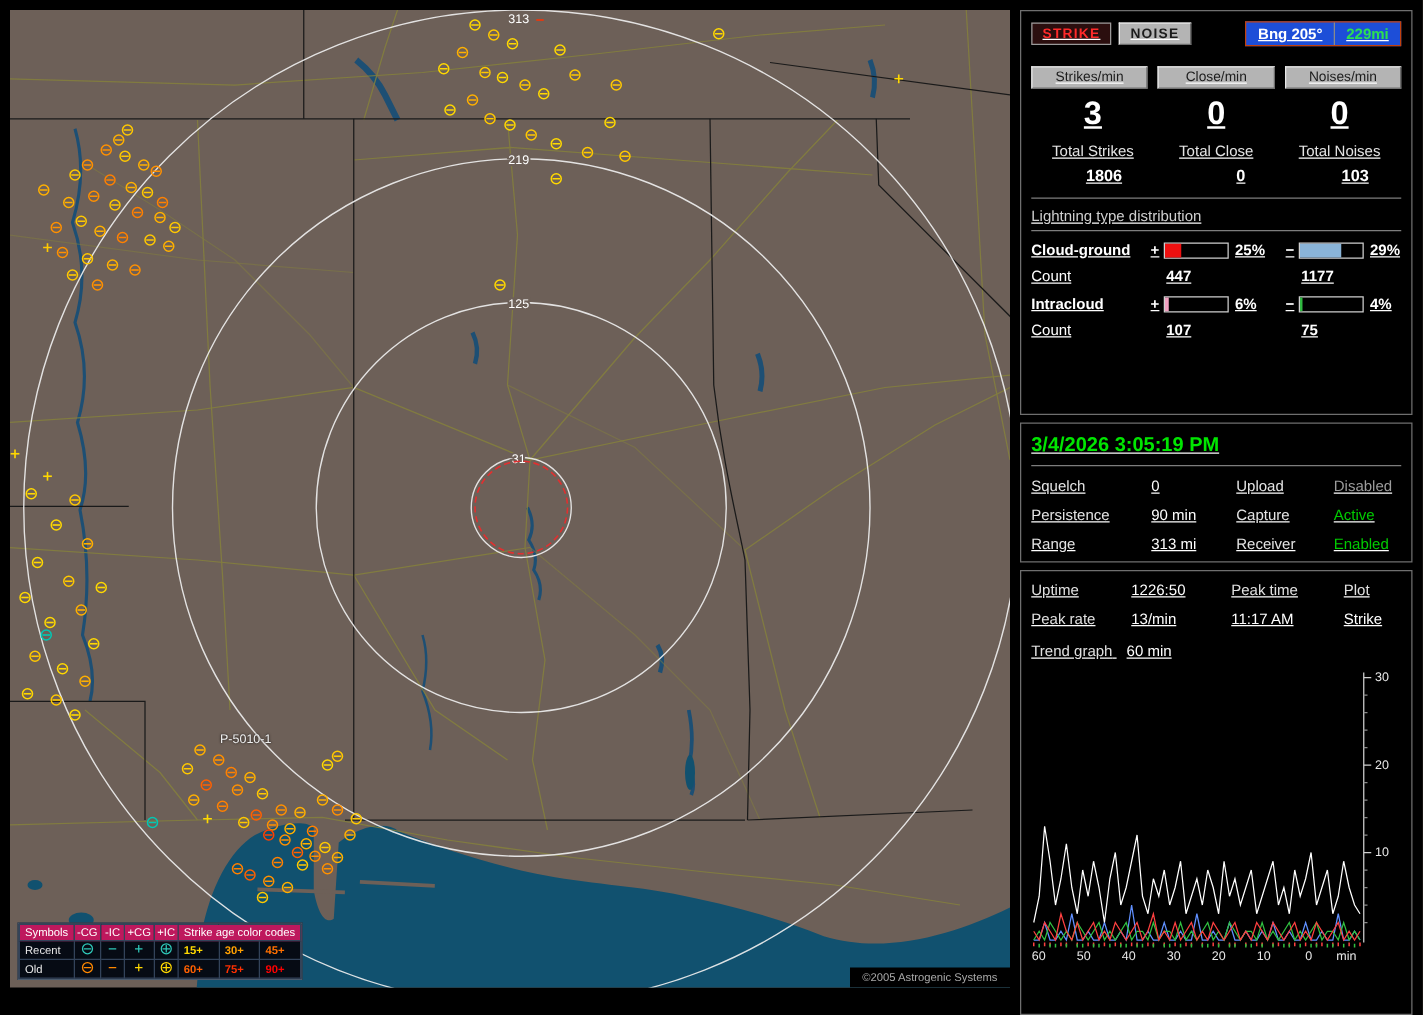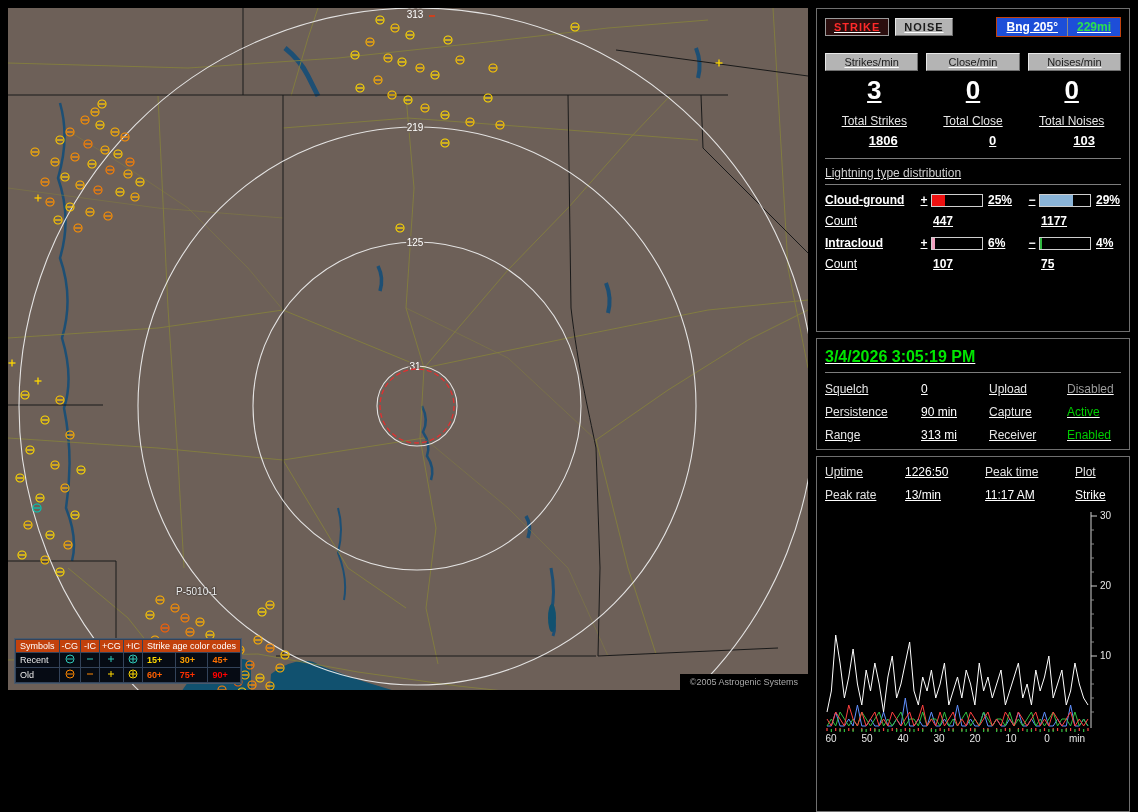--- a/index.html
+++ b/index.html
@@ -1,28 +1,28 @@
 <!DOCTYPE html>
 <html><head>
 <meta charset="utf-8">
 <style>
   html,body{margin:0;padding:0;background:#000;}
   .app{position:relative;width:1138px;height:812px;background:#000;overflow:hidden;
        font-family:"Liberation Sans","DejaVu Sans",sans-serif;color:#fff;}
   
-  .map{position:absolute;left:8px;top:8px;width:800px;height:682px;background:#6d6058;overflow:hidden;}
+  .map{position:absolute;left:8px;top:8px;width:800px;height:782px;background:#6d6058;overflow:hidden;}
   .map svg.geo{position:absolute;left:0;top:0;}
   .sensor-label{position:absolute;left:168px;top:578px;font-size:10px;color:#f0f0f0;text-shadow:0 0 2px #000;}
   .copyright{position:absolute;right:0px;bottom:0px;background:#000;color:#a8a8a8;font-size:9px;padding:3px 10px;}
   
   .legend{position:absolute;left:6px;bottom:6px;background:#060b14;border:1px solid #4a5a6c;}
   .legend table{border-collapse:collapse;}
   .legend td,.legend th{border:1px solid #33435a;padding:0 4px;height:12px;font-size:9px;
         font-weight:normal;color:#e8e8e8;text-align:left;white-space:nowrap;vertical-align:middle;}
-  .legend tr.hdr td{background:#c2410c;color:#fff;}
+  .legend tr.hdr td{background:#be185d;color:#fff;}
   .legend td.icon-cell{text-align:center;padding:0 2px;}
   .legend td.age-cell{font-weight:bold;}
   
   .panel{position:absolute;left:816px;top:8px;width:314px;}
   .box{background:#000;border:1px solid #6f6f6f;margin-bottom:6px;padding:8px;box-sizing:border-box;text-decoration:underline;}
   .box.top{height:324px;}
   .box.mid{height:112px;}
   .box.bottom{height:356px;}
   .top-row{display:flex;align-items:center;gap:6px;}
   .strike-btn{background:#2b0e0e;color:#ff2a2a;border:1px solid #9a9a9a;font-size:11px;font-weight:bold;
@@ -546,20 +546,24 @@
         <div class="il">Uptime</div>
         <div>1226:50</div>
         <div class="il">Peak time</div>
         <div class="il">Plot</div>
 
         <div class="il">Peak rate</div>
         <div>13/min</div>
         <div>11:17 AM</div>
         <div>Strike</div>
       </div>
+      <div class="trend-row">
+        <span>Trend graph</span>
+        <b>60 min</b>
+      </div>
       <svg class="trend-svg" id="trend-svg" width="296" height="250" viewBox="0 0 296 250">
         <g id="trend-axis">
             <line x1="266" y1="6" x2="266" y2="222" stroke="#d0d0d0" stroke-width="1"></line>
             <line x1="266" y1="206" x2="269" y2="206" stroke="#8a8a8a" stroke-width="1"></line>
             <line x1="266" y1="192" x2="269" y2="192" stroke="#8a8a8a" stroke-width="1"></line>
             <line x1="266" y1="178" x2="269" y2="178" stroke="#8a8a8a" stroke-width="1"></line>
             <line x1="266" y1="164" x2="269" y2="164" stroke="#8a8a8a" stroke-width="1"></line>
             <line x1="266" y1="150" x2="272" y2="150" stroke="#d0d0d0" stroke-width="1"></line>
             <line x1="266" y1="136" x2="269" y2="136" stroke="#8a8a8a" stroke-width="1"></line>
             <line x1="266" y1="122" x2="269" y2="122" stroke="#8a8a8a" stroke-width="1"></line>

